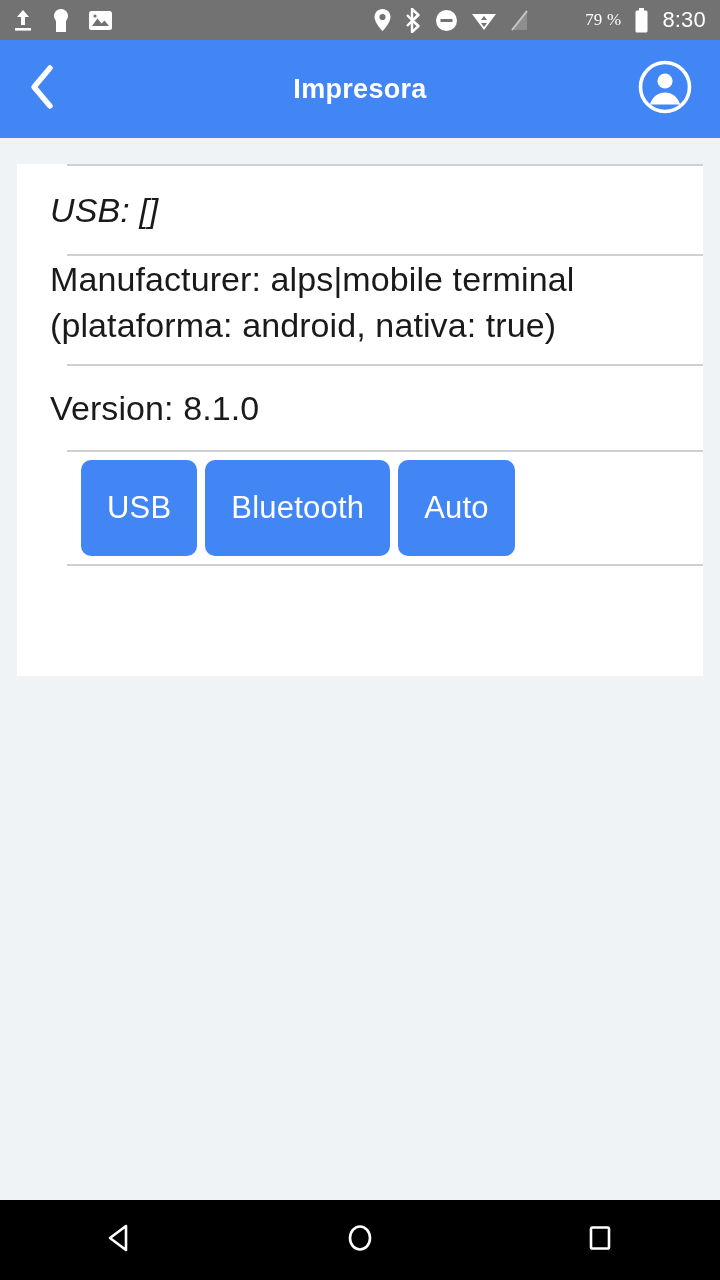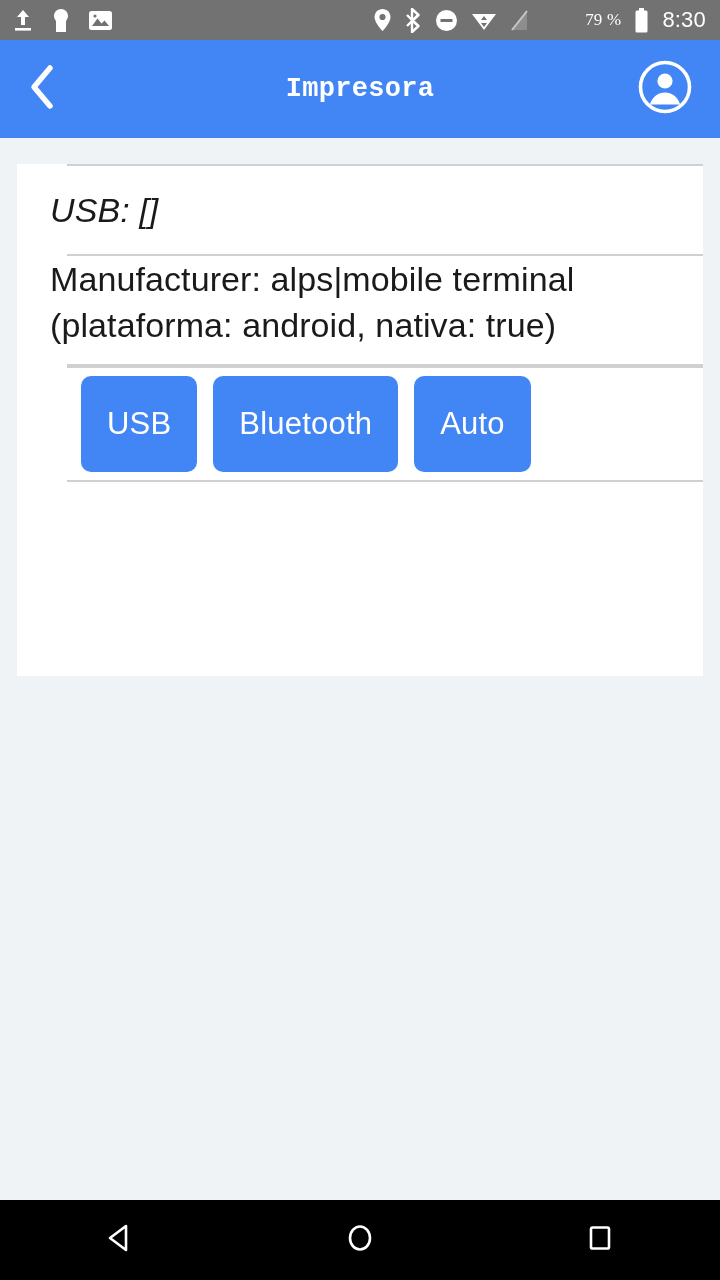--- a/index.html
+++ b/index.html
@@ -27,21 +27,20 @@
   .appbar{
     height:98px; background:#4285f4;
     display:flex; align-items:center; position:relative;
     padding:0 26px 0 14px;
   }
   .back-btn{ width:56px; height:56px; display:flex; align-items:center; justify-content:center; cursor:pointer; }
   .appbar-title{
     position:absolute; left:0; right:0; text-align:center;
     color:#ffffff; font-size:27px; font-weight:bold; letter-spacing:.3px;
     pointer-events:none;
-    font-family:Liberation Mono, monospace;
   }
   .account-btn{ margin-left:auto; width:58px; height:58px; display:flex; align-items:center; justify-content:center; cursor:pointer; z-index:2; }
 
   
   .content{ position:relative; height:1142px; }
   .card{
     position:absolute; left:17px; top:26px; width:686px; height:512px;
     background:#ffffff; overflow:hidden;
   }
   .row{
@@ -52,21 +51,21 @@
     font-size:34px; color:#1a1a1a; line-height:46px;
     font-weight:normal; letter-spacing:.1px;
   }
   .r1{ height:88px; }
   .r2{ height:88px;font-style:italic; }
   .r3{ height:108px; align-items:flex-start; }
   .r4{ height:84px; }
   .r5{ height:112px; align-items:center; padding-left:36px; }
   .sep{ height:2px; background:#d0d0d0; margin-left:50px; margin-right:0; }
 
-  .btn-row{ display:flex; align-items:flex-end; gap:16px;padding-left:28px; }
+  .btn-row{ display:flex; align-items:flex-end; gap:8px;padding-left:28px; }
   .btn{
     background:#4285f4; color:#ffffff;
     border:none; border-radius:10px;
     height:96px; padding:0 26px;
     font-size:31px; font-family:"Liberation Sans", sans-serif;
     cursor:pointer; letter-spacing:.2px;
   }
 
   
   .navbar{
@@ -170,20 +169,23 @@
     <div class="row r2">
       <span class="row-text">USB: []</span>
     </div>
     <div class="sep"></div>
 
     <div class="row r3">
       <span class="row-text">Manufacturer: alps|mobile terminal (plataforma: android, nativa: true)</span>
     </div>
     <div class="sep"></div>
 
+    <div class="row r4">
+      <span class="row-text">Version: 8.1.0</span>
+    </div>
     <div class="sep"></div>
 
     <div class="row r5">
       <div class="btn-row">
         <button class="btn">USB</button>
         <button class="btn">Bluetooth</button>
         <button class="btn">Auto</button>
       </div>
     </div>
     <div class="sep"></div>

